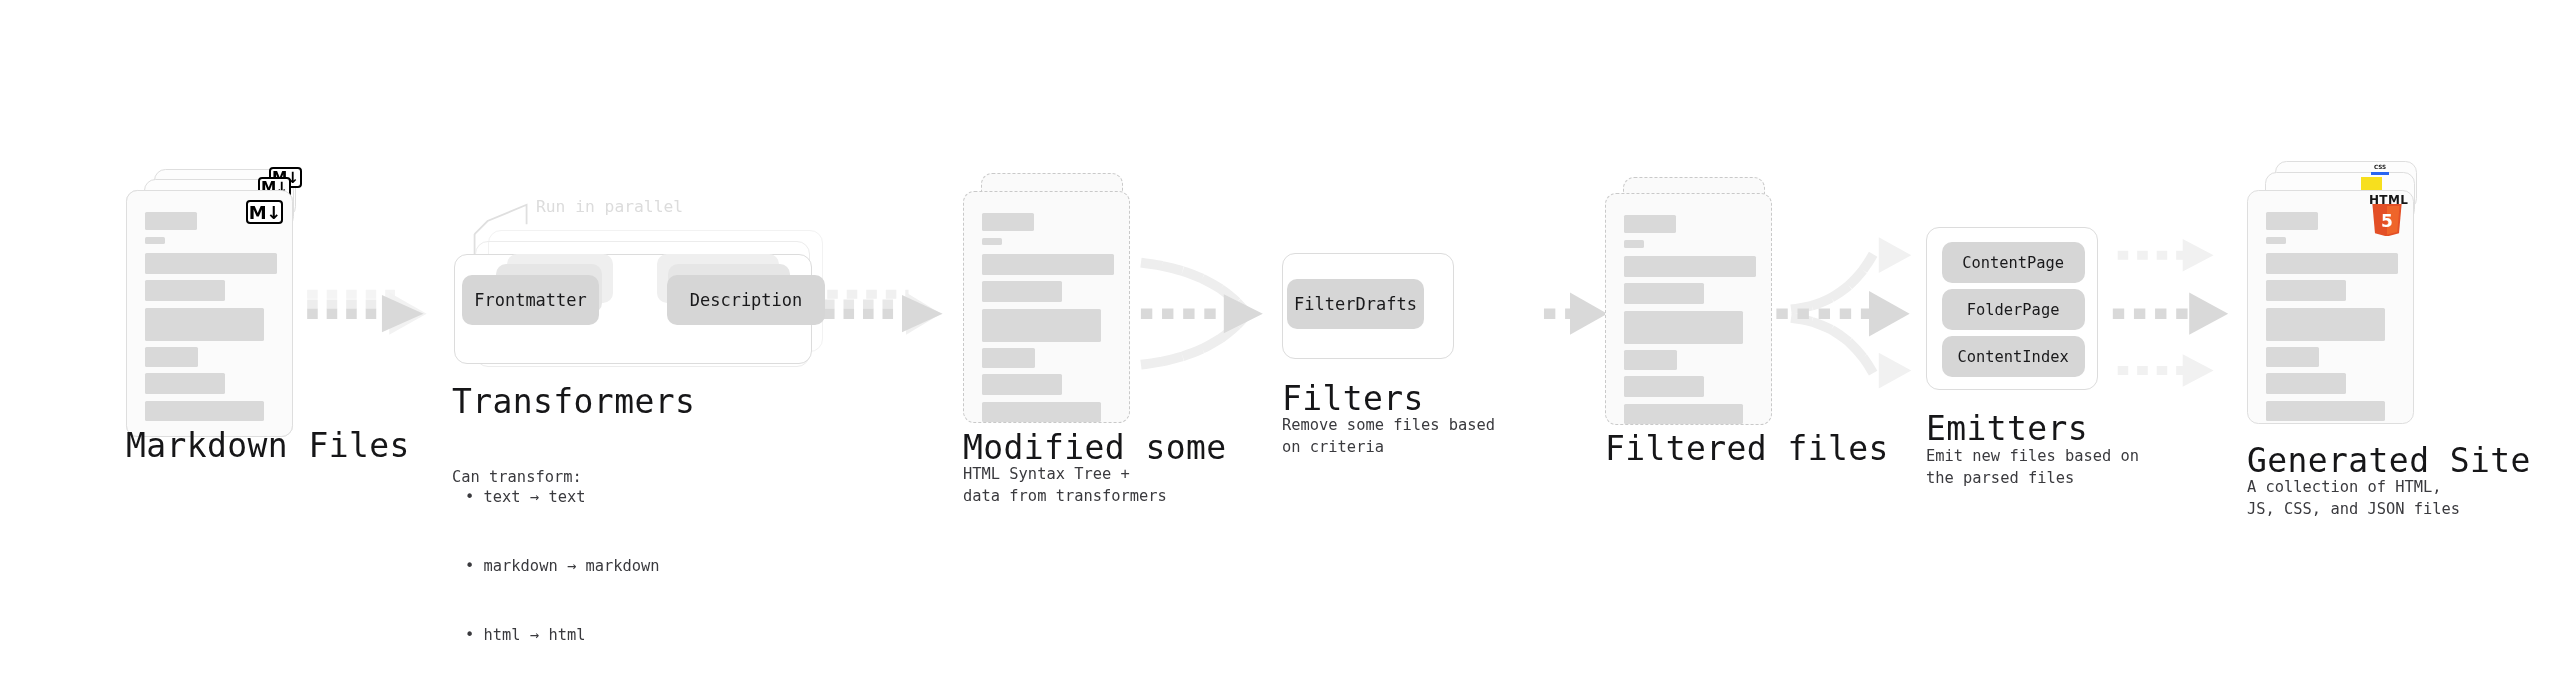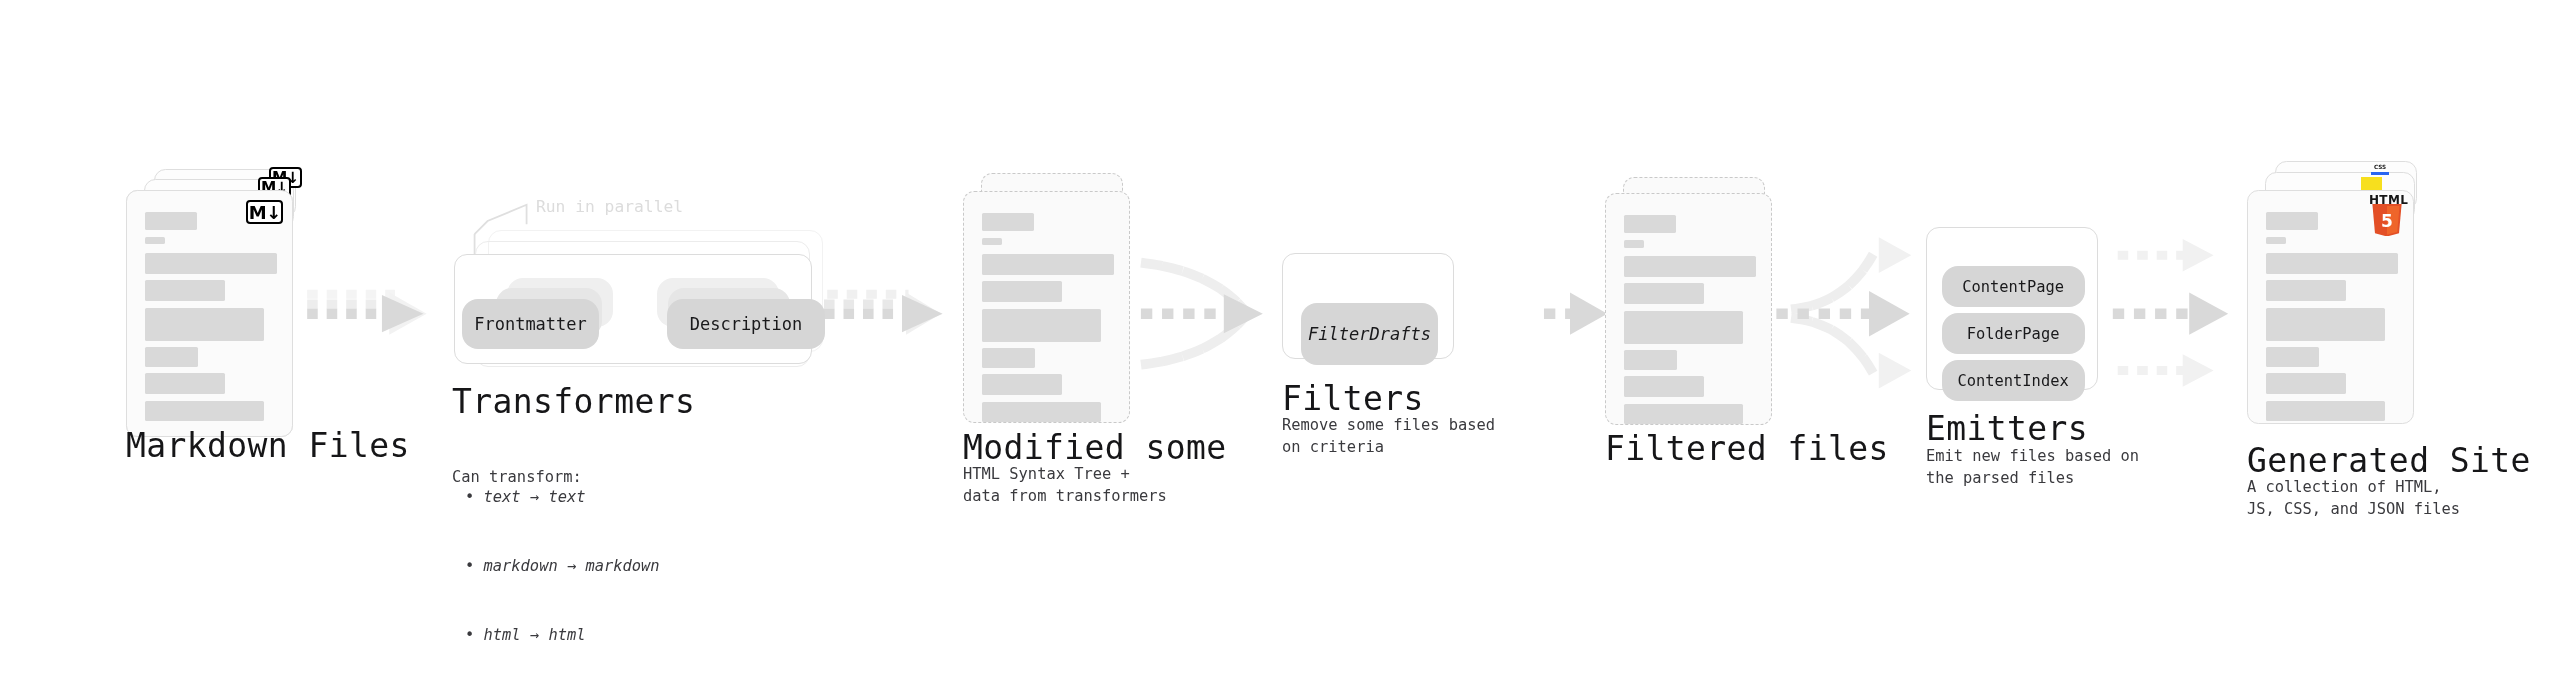--- a/index.html
+++ b/index.html
@@ -27,21 +27,21 @@
     color: #3a3a3e;
     white-space: pre;
   }
   .bullets {
     position: absolute;
     font-size: 15.4px;
     line-height: 23px;
     color: #3a3a3e;
     white-space: pre;
   }
-  .bullets .b-row { padding-left: 13px; font-style: italic; }
+  .bullets .b-row { padding-left: 13px; }
 
   
   .docstack { position: absolute; }
   .doc {
     position: absolute;
     background: #fbfbfb;
     border: 1.3px solid #dedede;
     border-radius: 11.4px;
   }
   .doc.dashed {
@@ -79,28 +79,27 @@
     background: #ffffff;
     border: 1.4px solid #dcdcdc;
     border-radius: 13px;
   }
   .panel.faint  { border-color: #ececec; background: transparent; }
   .panel.faint2 { border-color: #f2f2f2; background: transparent; }
 
   .chip {
     position: absolute;
     background: #d6d6d6;
-    border-radius: 16px;
+    border-radius: 10px;
     display: flex;
     align-items: center;
     justify-content: center;
     font-size: 17px;
     color: #19191b;
     white-space: pre;
-    margin-top: 24px;
   }
   .chip.ghost1 { background: #e6e6e6; color: transparent; }
   .chip.ghost2 { background: #efefef; color: transparent; }
 
   .runlabel {
     position: absolute;
     font-size: 16.3px;
     color: #dcdcdc;
     white-space: pre;
   }
@@ -253,21 +252,21 @@
           <div class="bar" style="left: 18px; top: 182px; width: 80px; height: 21px;"></div>
           <div class="bar" style="left: 18px; top: 210px; width: 119px; height: 19.5px;"></div>
         </div>
     </div>
   </div>
   <div class="title" style="left:963px; top:428px;">Modified some</div>
   <div class="subtitle" style="left:963px; top:463px;">HTML Syntax Tree +
 data from transformers</div>
 
   <div class="panel" style="left:1282px; top:253px; width:172px; height:106px;">
-    <div class="chip" style="left:18px; top:25px; width:137px; height:62px;font-style:italic;">FilterDrafts</div>
+    <div class="chip" style="left:4px; top:25px; width:137px; height:50px;">FilterDrafts</div>
   </div>
   <div class="title" style="left:1282px; top:379px;">Filters</div>
   <div class="subtitle" style="left:1282px; top:414px;">Remove some files based
 on criteria</div>
 
   <div class="docstack" style="left:1605px; top:177px; width:179px; height:268px;">
     <div class="doc dashed" style="left:18px; top:0px;  width:142px; height:49px;"></div>
     <div class="doc dashed" style="left:0px;  top:16.3px; width:167px; height:232px;">
       <div class="doc-bars">
           <div class="bar" style="left: 18px; top: 21px; width: 52px; height: 18px;"></div>

